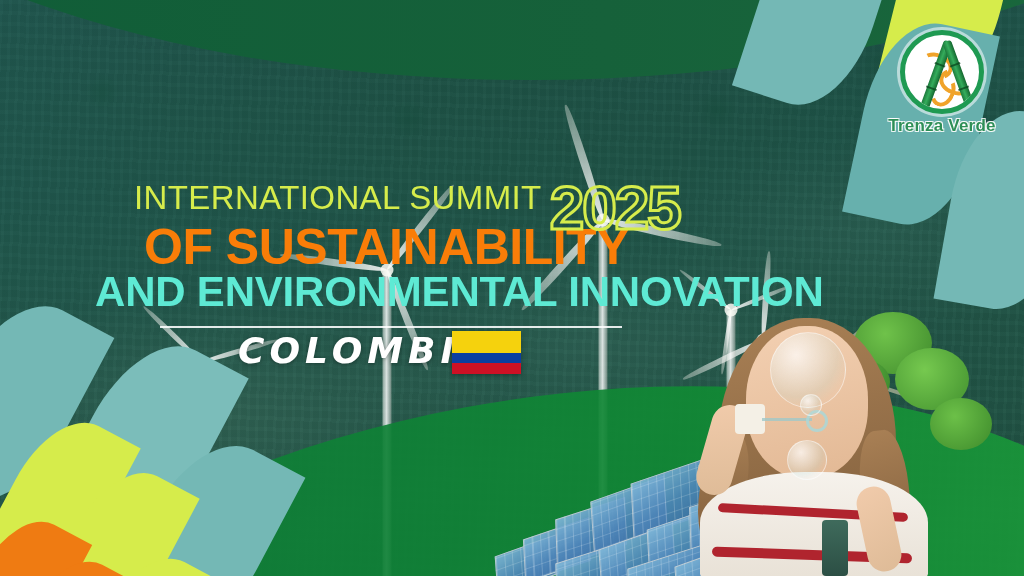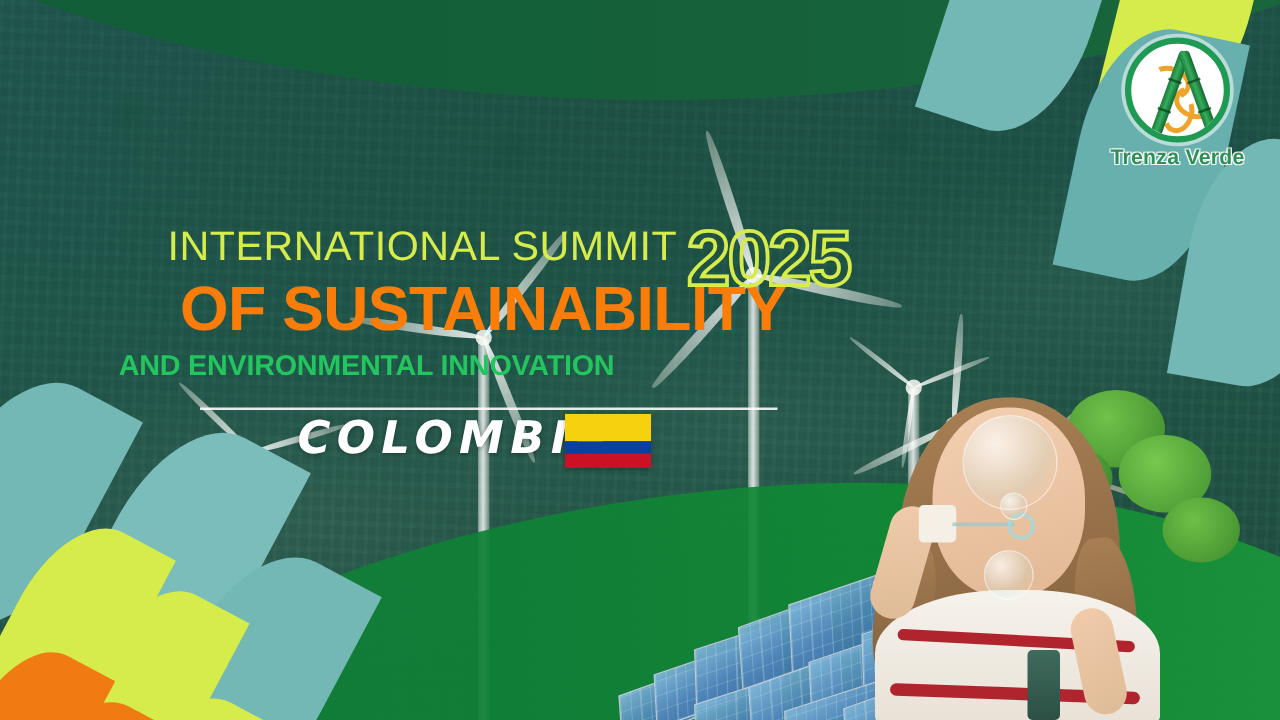--- a/index.html
+++ b/index.html
@@ -211,24 +211,24 @@
     font-size:50px;
     font-weight:bold;
     letter-spacing:-0.5px;
     color:#f97d08;
     line-height:54px;
     white-space:nowrap;
     margin-left:32px;
   }
   .line-3 {
     padding-left:95px;
-    font-size:23px;
+    font-size:42px;
     font-weight:bold;
     letter-spacing:-0.2px;
-    color:#22c55e;
+    color:#5eead4;
     line-height:36px;
     white-space:nowrap;
   }
 
   
   .divider {
     position:absolute;
     left:160px; top:326px;
     width:462px; height:2px;
     background:rgba(255,255,255,0.88);

